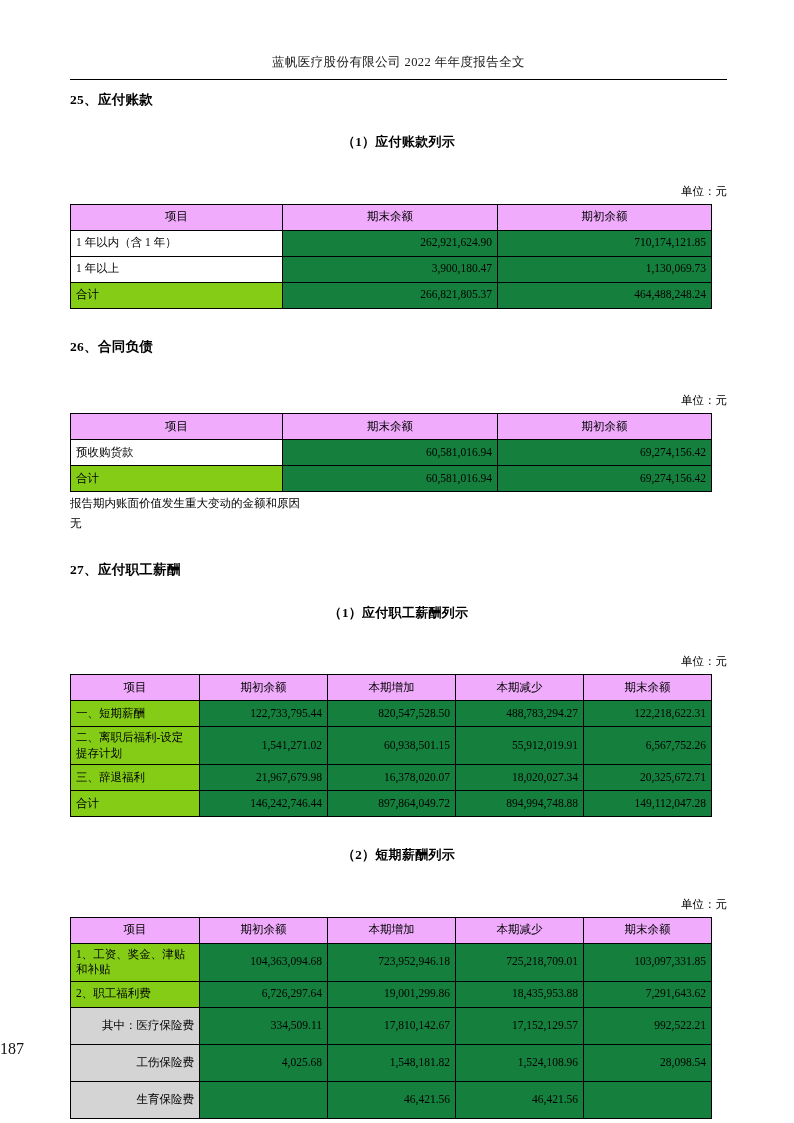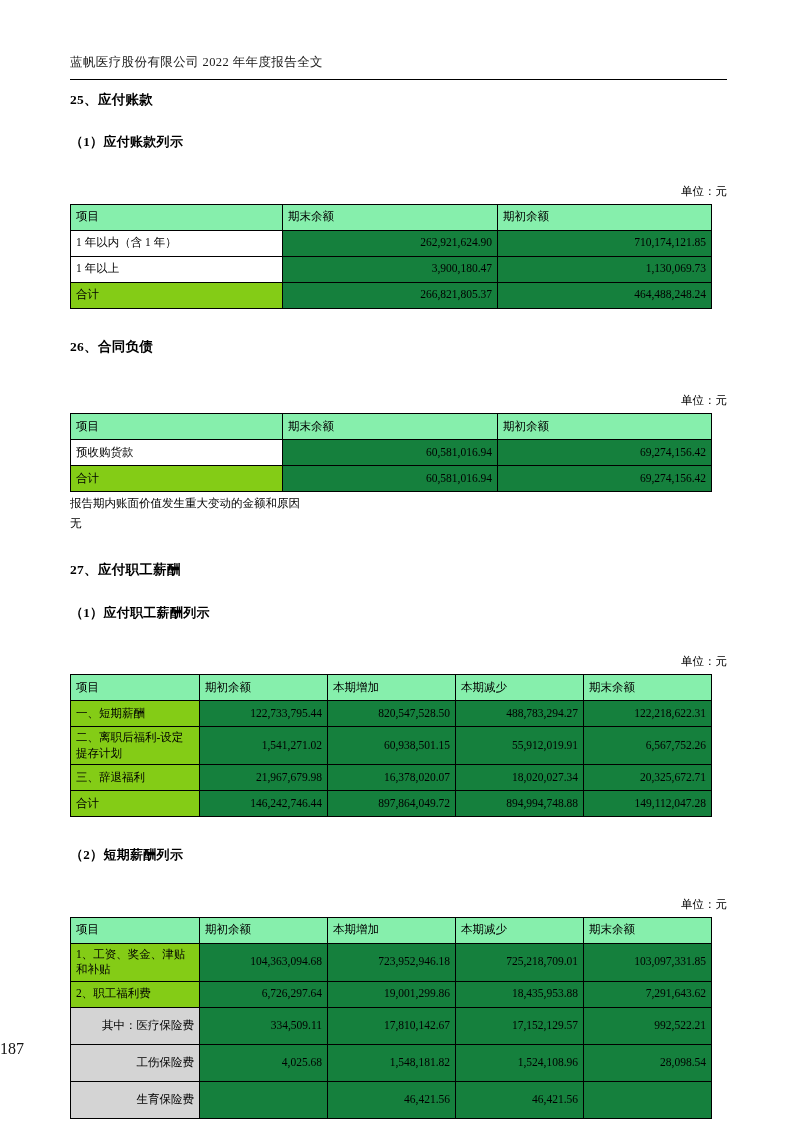--- a/index.html
+++ b/index.html
@@ -21,21 +21,21 @@
     height: 1123px;
     box-sizing: border-box;
   }
 
   
   .page-header {
     position: absolute;
     left: 70px;
     top: 54px;
     width: 657px;
-    text-align: left;
+    text-align: center;
     font-size: 12.5px;
     letter-spacing: 0.4px;
     color: #1a1a1a;
   }
   .header-rule {
     position: absolute;
     left: 70px;
     top: 79px;
     width: 657px;
     height: 0;
@@ -58,20 +58,21 @@
     letter-spacing: 0.3px;
     line-height: 1.2;
   }
   h3.subsec {
     font-size: 13px;
     font-weight: bold;
     margin: 0;
     padding: 0;
     letter-spacing: 0.3px;
     line-height: 1.2;
+    text-align: center;
   }
   .sp-26 { height: 26px; }
   .sp-30 { height: 30px; }
   .sp-34 { height: 34px; }
   .sp-38 { height: 38px; }
 
   .unit {
     text-align: right;
     font-size: 11.5px;
     line-height: 1.3;
@@ -85,22 +86,22 @@
     font-size: 11.5px;
   }
   table.fin td {
     border: 1px solid #000000;
     padding: 3px 5px;
     line-height: 1.35;
     vertical-align: middle;
     word-break: break-all;
   }
   .hdr {
-    background: #86efac;
-    text-align: left;
+    background: #f0abfc;
+    text-align: center;
     font-size: 11.5px;
   }
   .lbl {
     background: #84cc16;
     text-align: left;
   }
   .lbl-white {
     background: #ffffff;
     text-align: left;
   }

